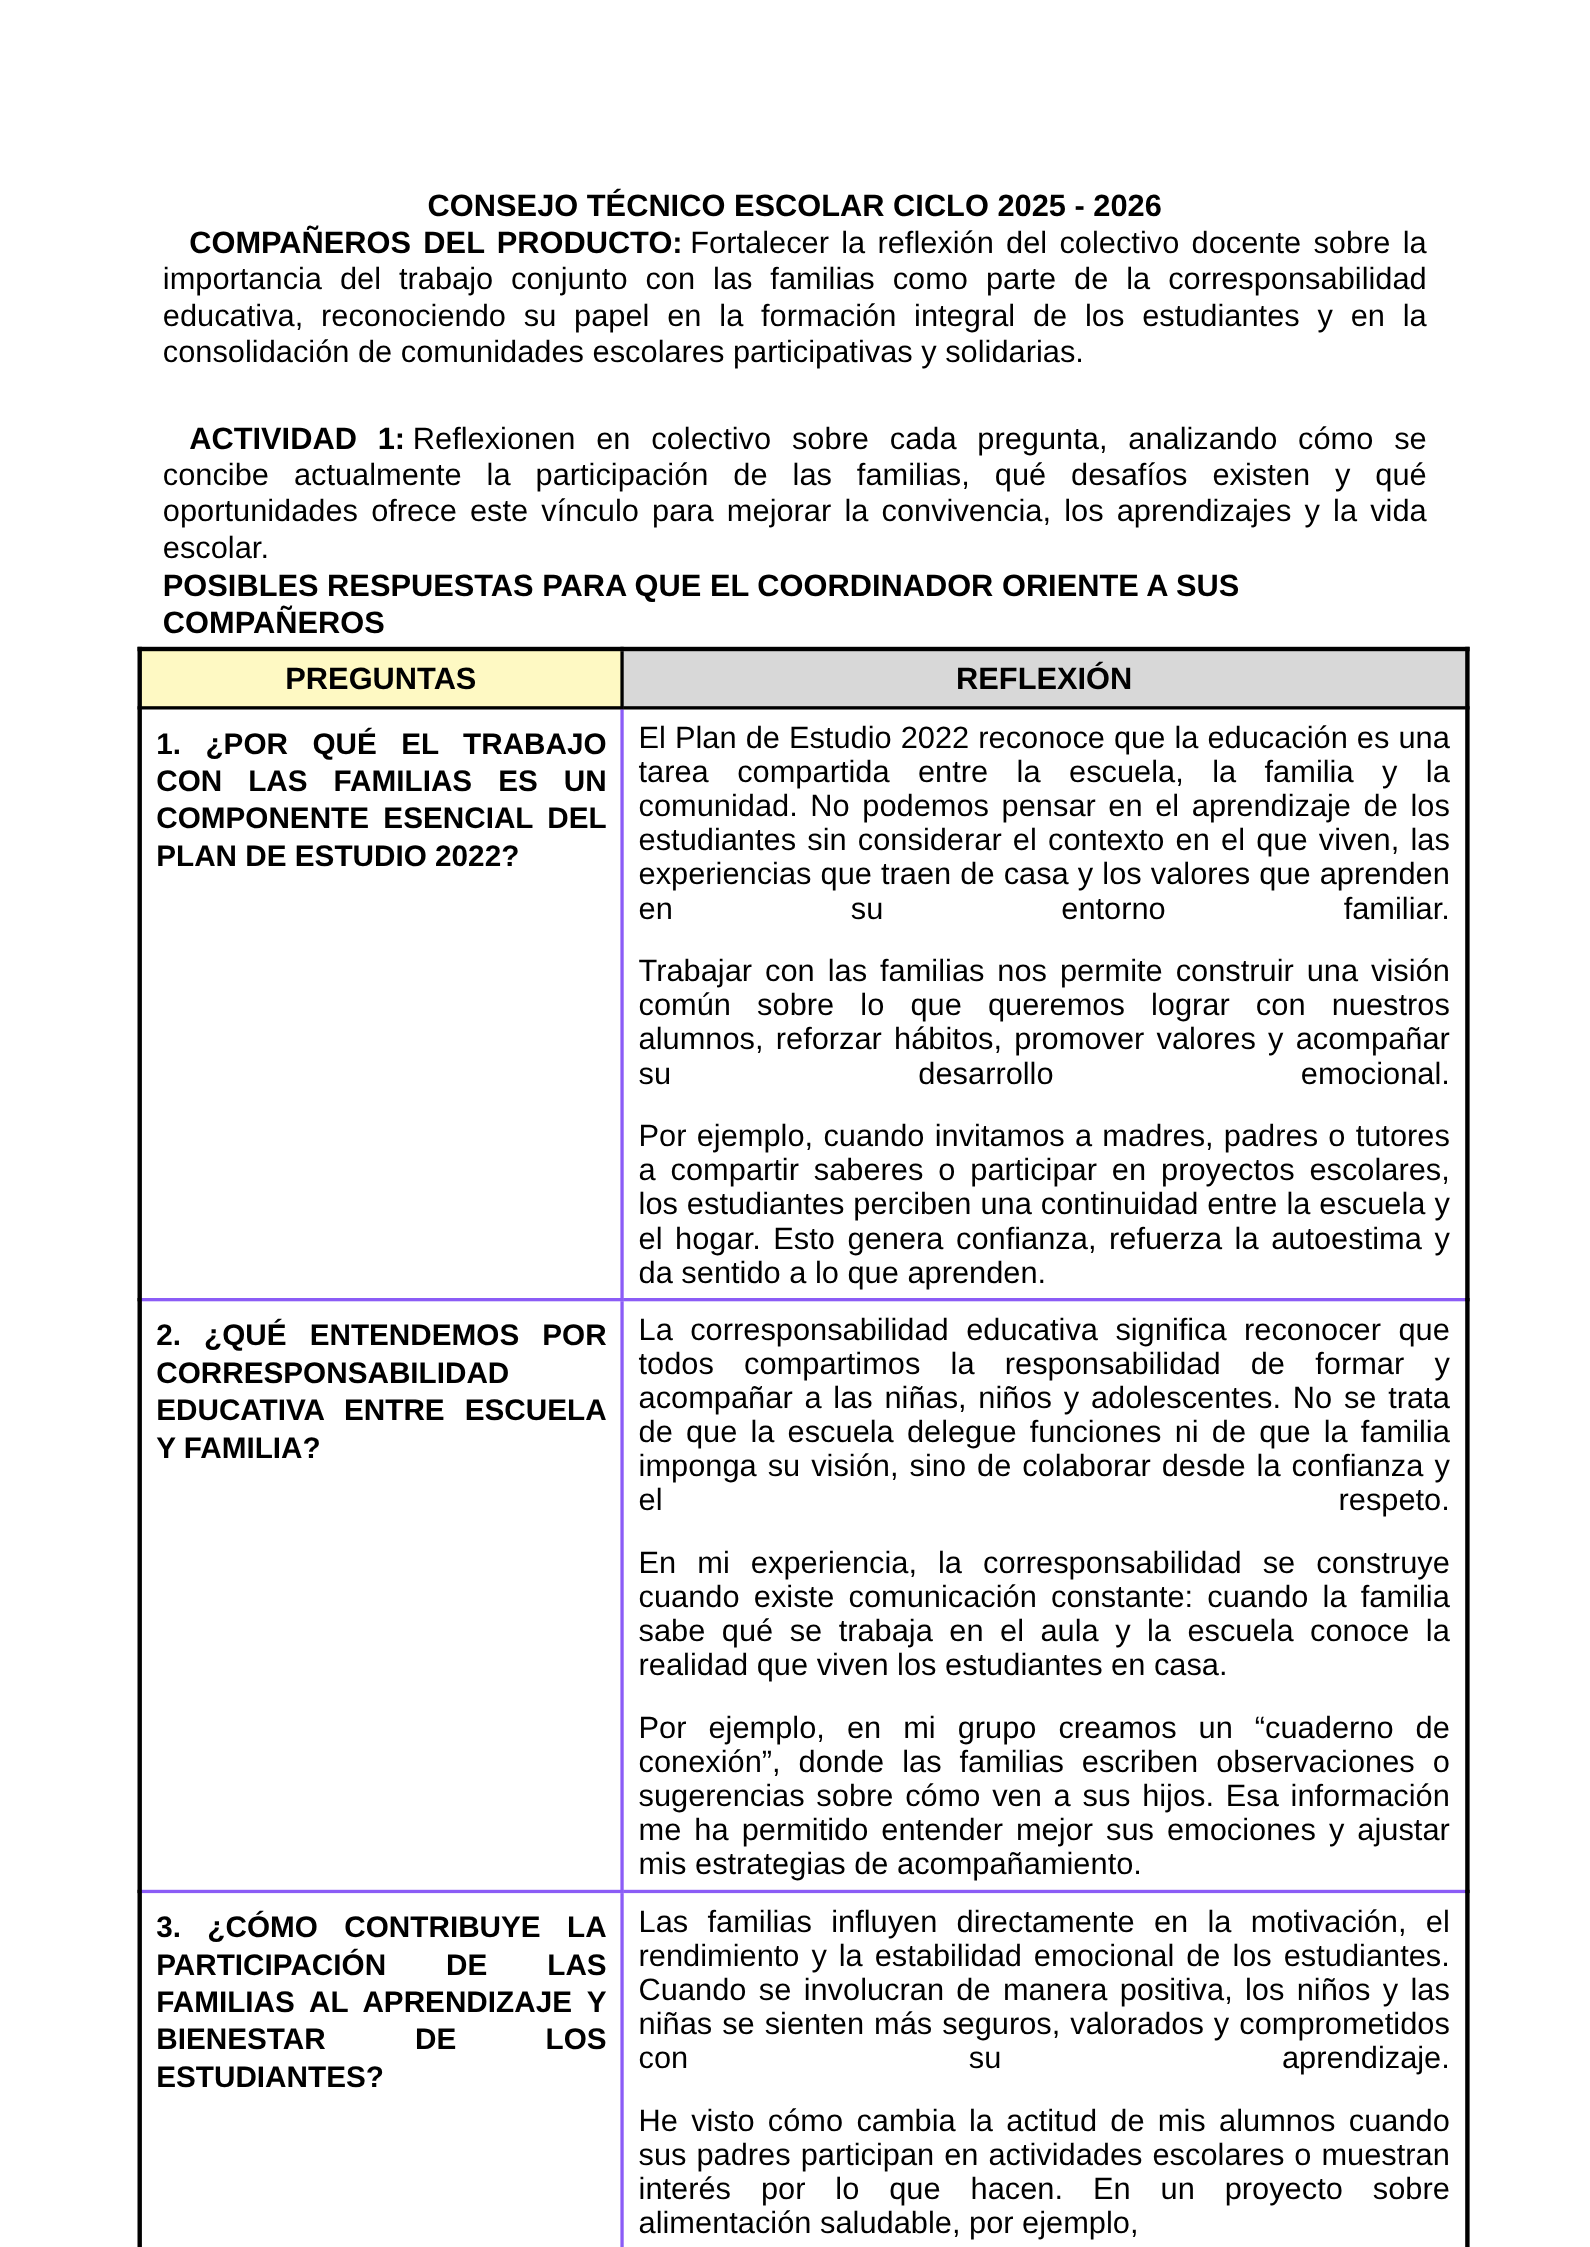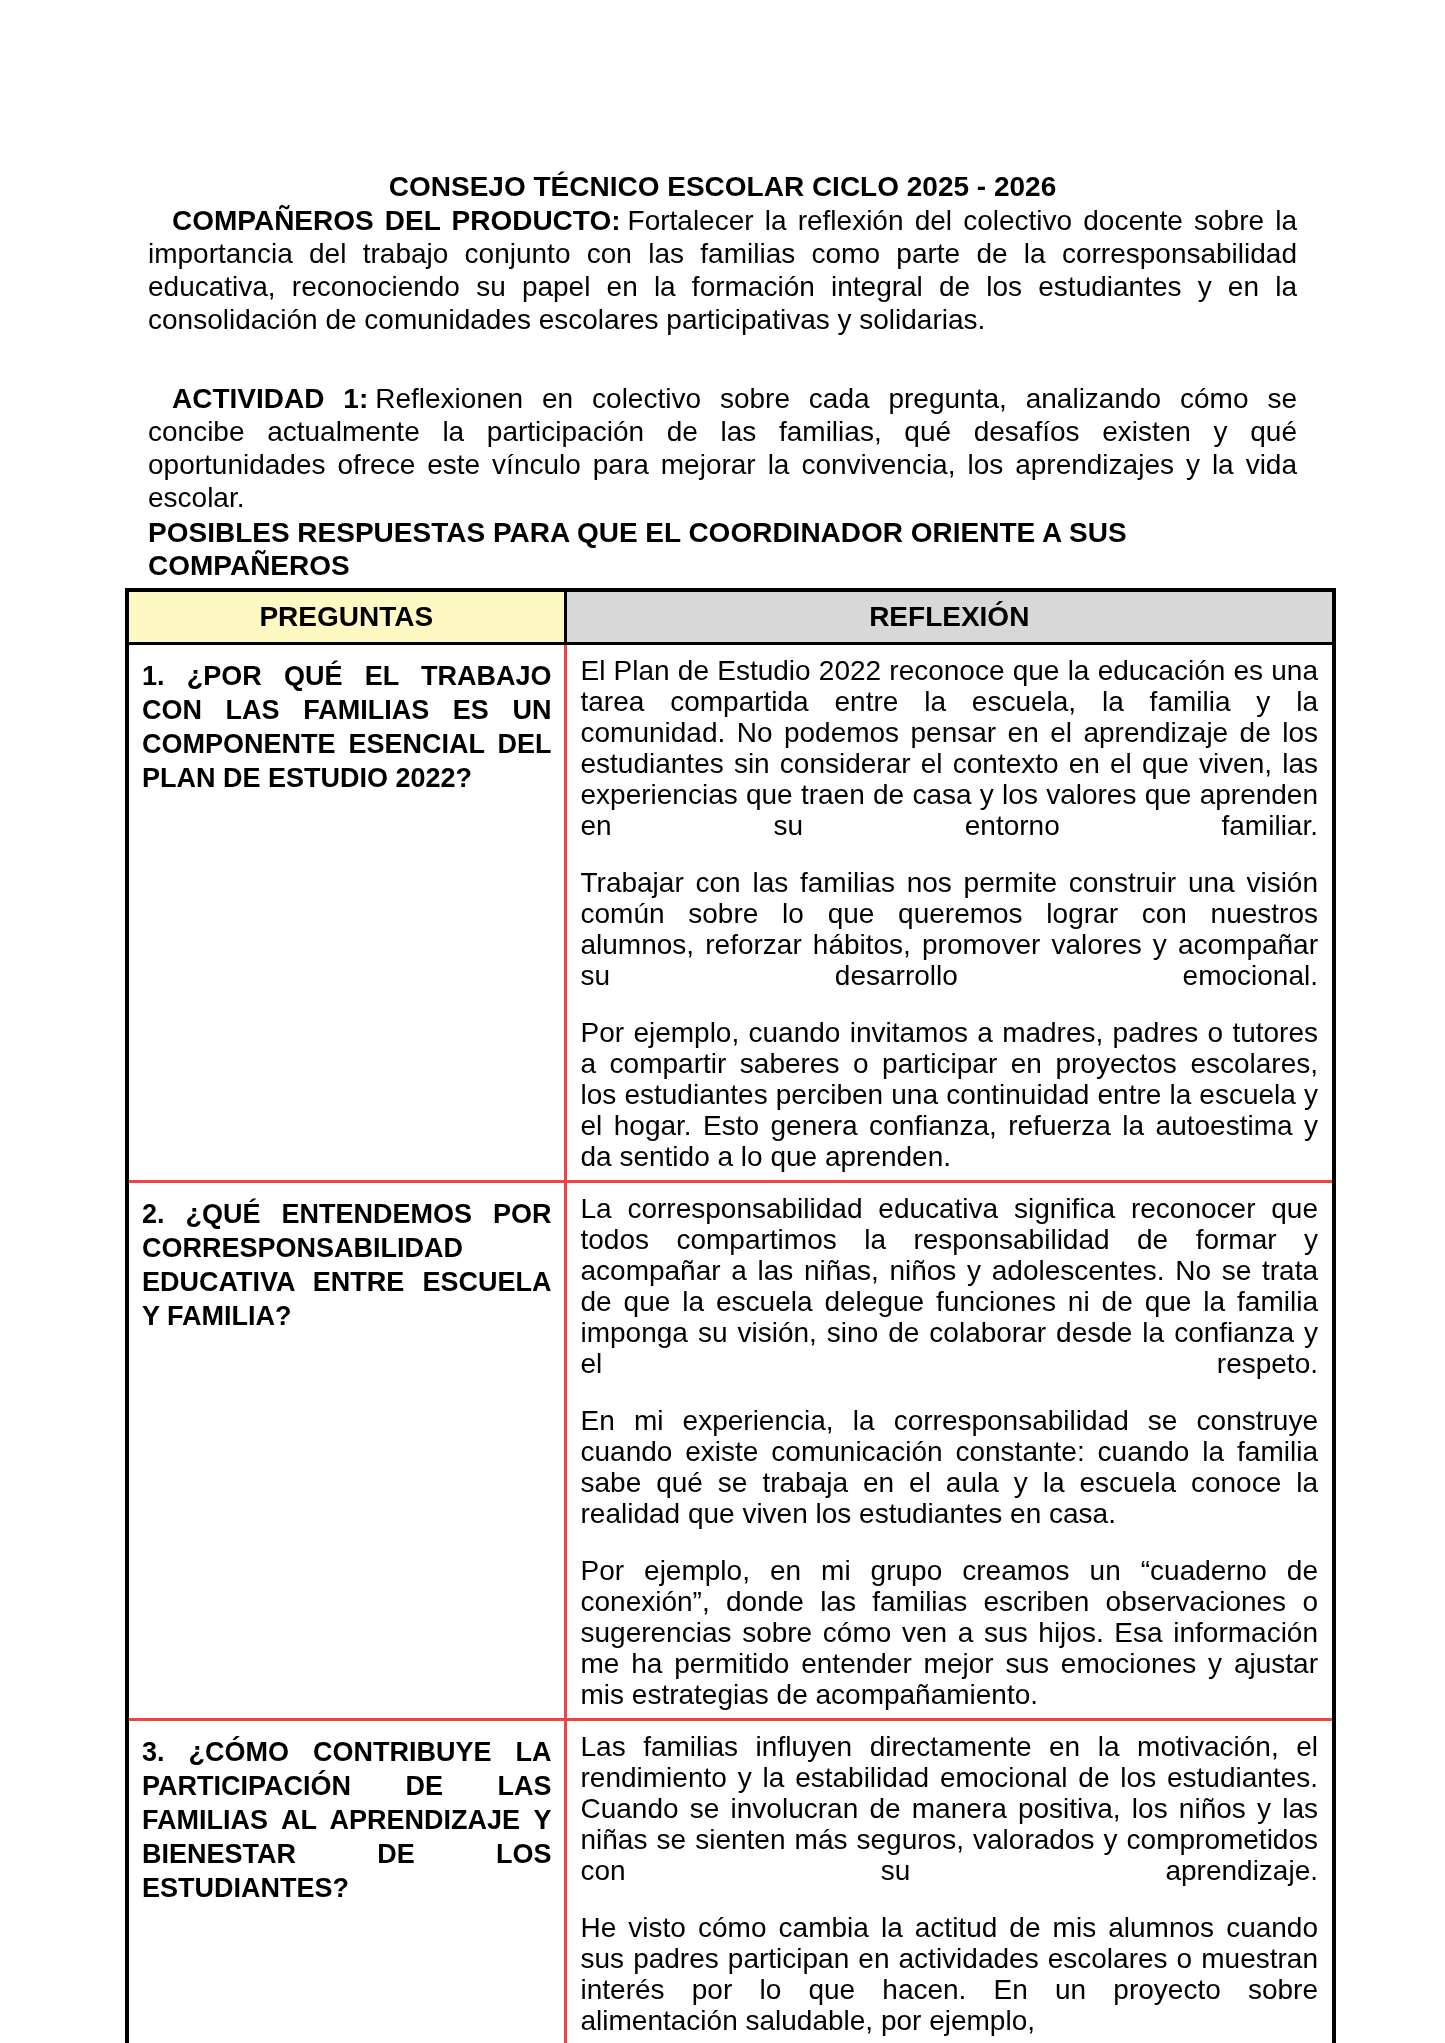--- a/index.html
+++ b/index.html
@@ -44,21 +44,21 @@
   table.answers th{
     border:3px solid #000;
     font-size:28px;
     font-weight:bold;
     text-align:center;
     vertical-align:middle;
     height:50px;
     padding:0;
   }
   table.answers td{
-    border:3px solid #ef4444;
+    border:3px solid #8b5cf6;
     vertical-align:top;
   }
   td.question{
     font-weight:bold;
     font-size:27px;
     line-height:34px;
     padding:14px 12px 10px 13px;
     text-align:justify;
   }
   td.reflection{

